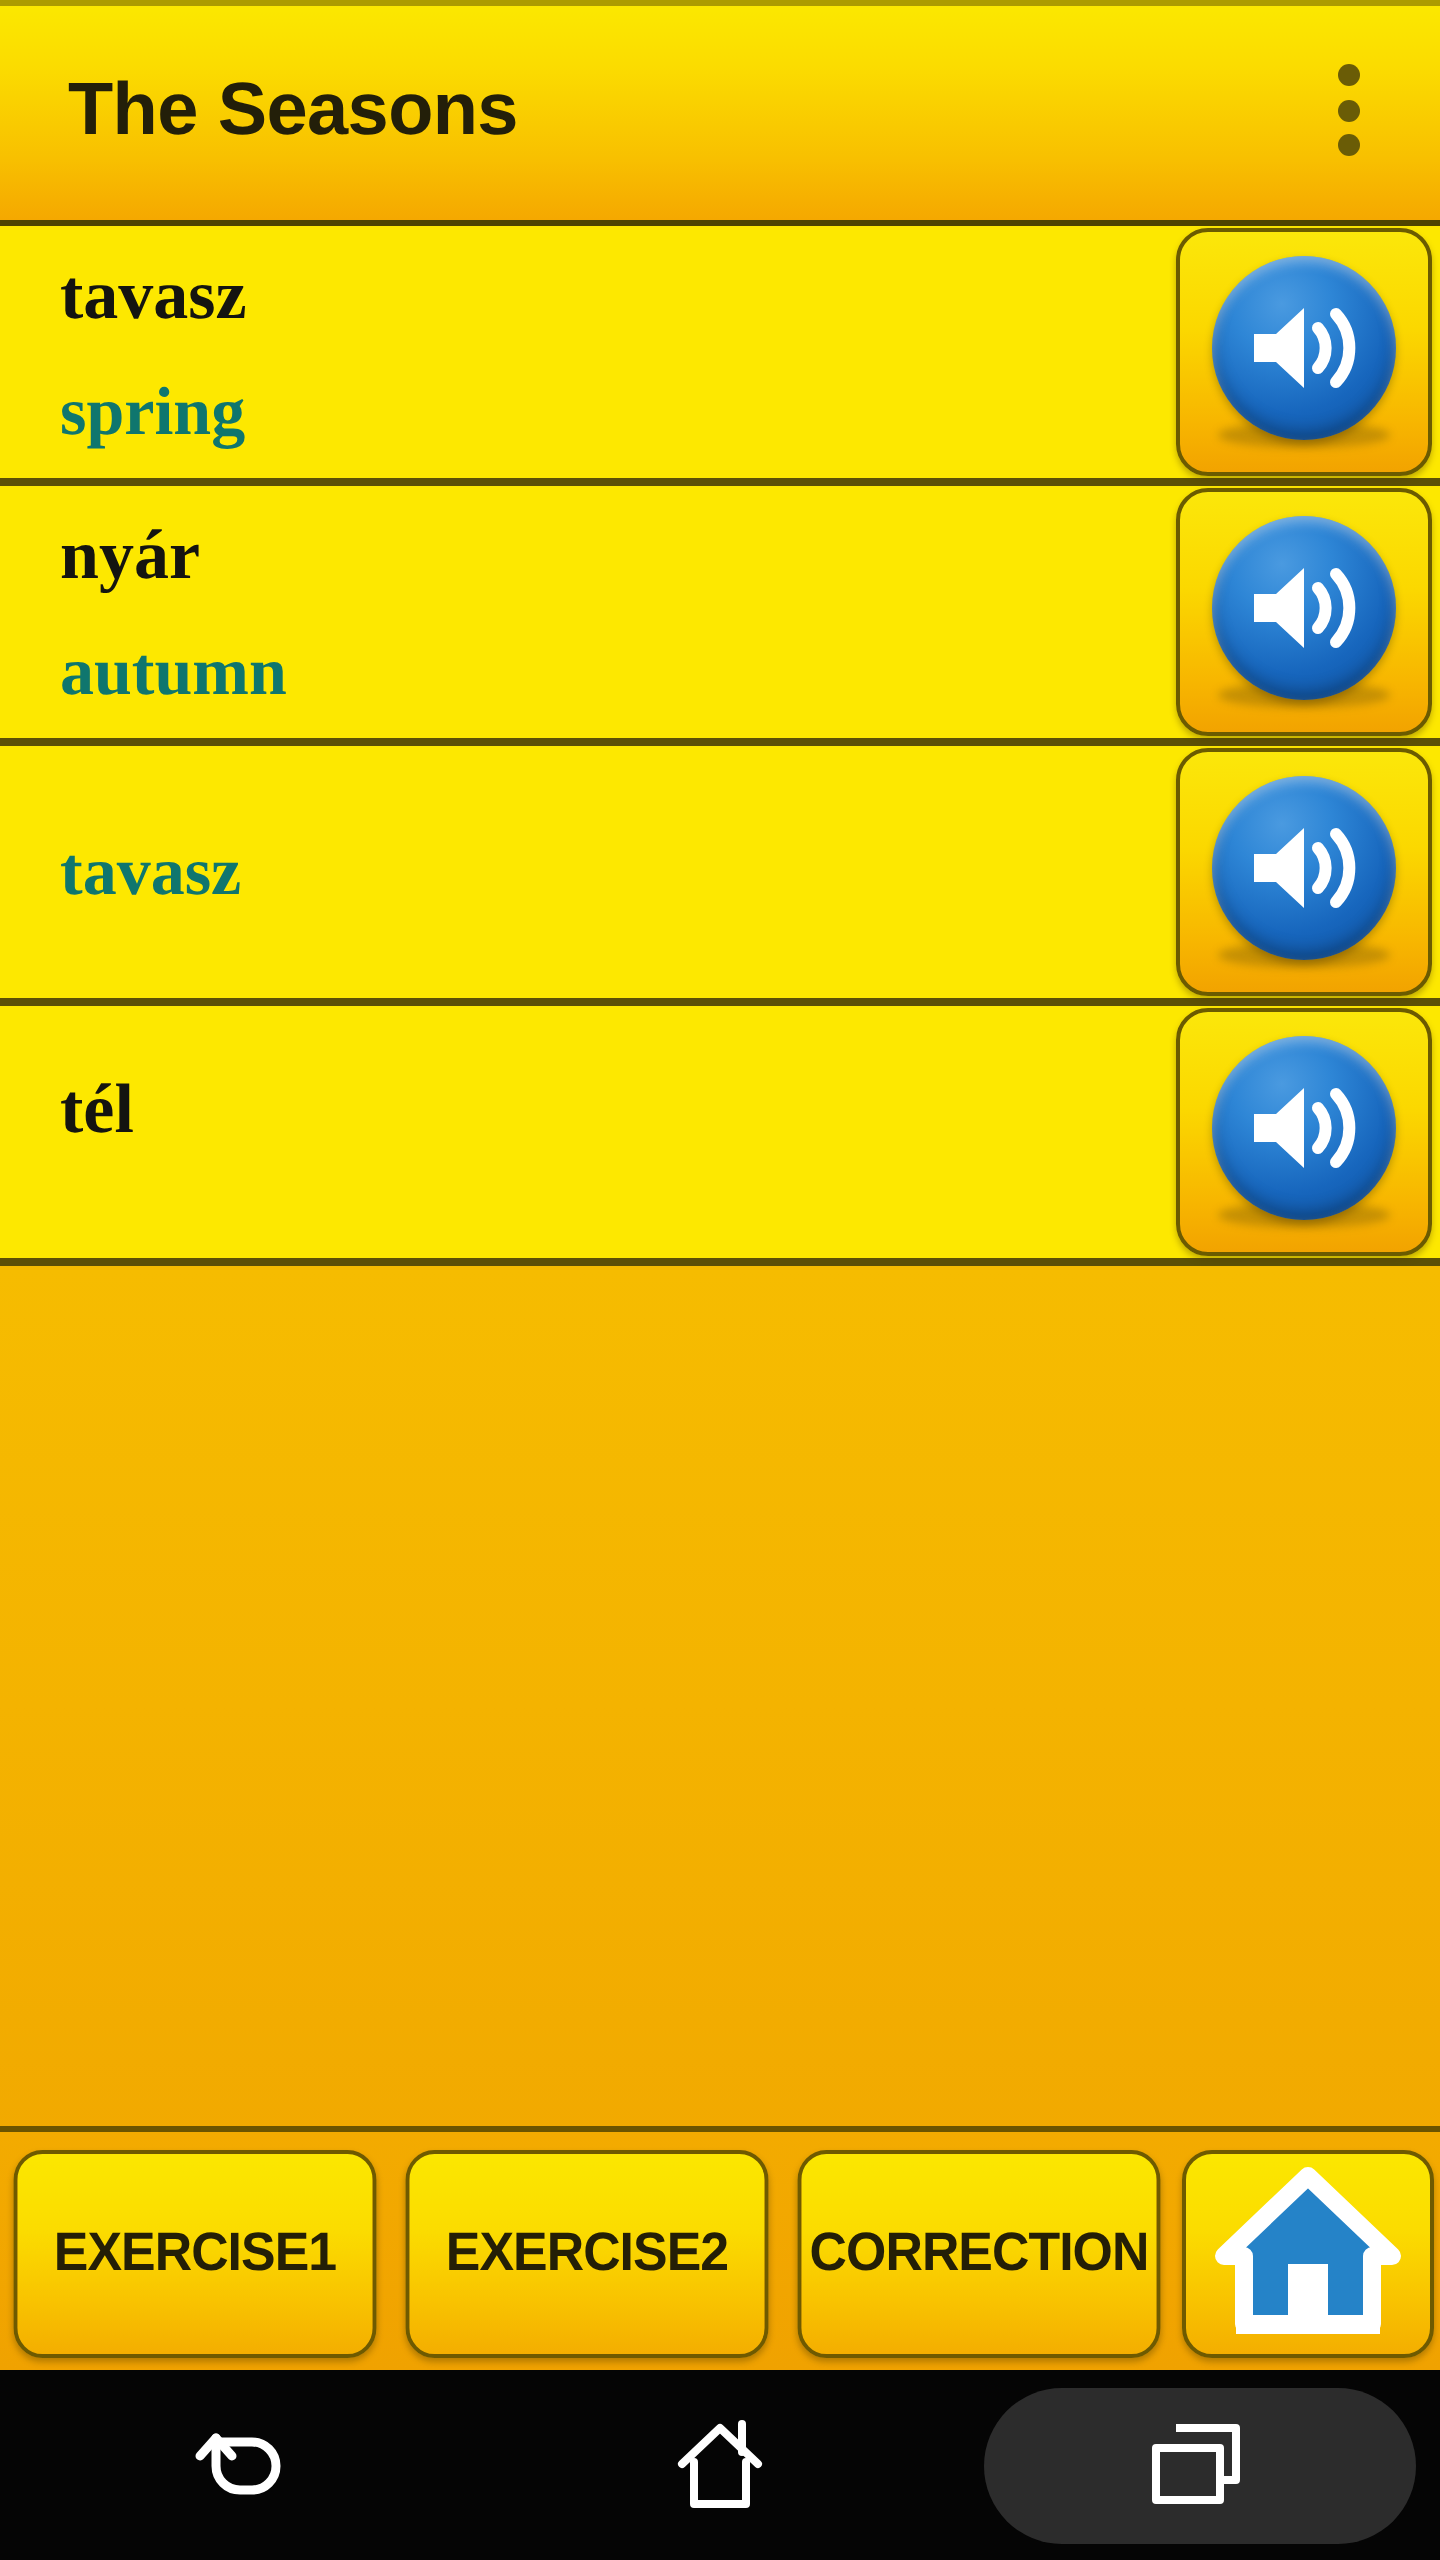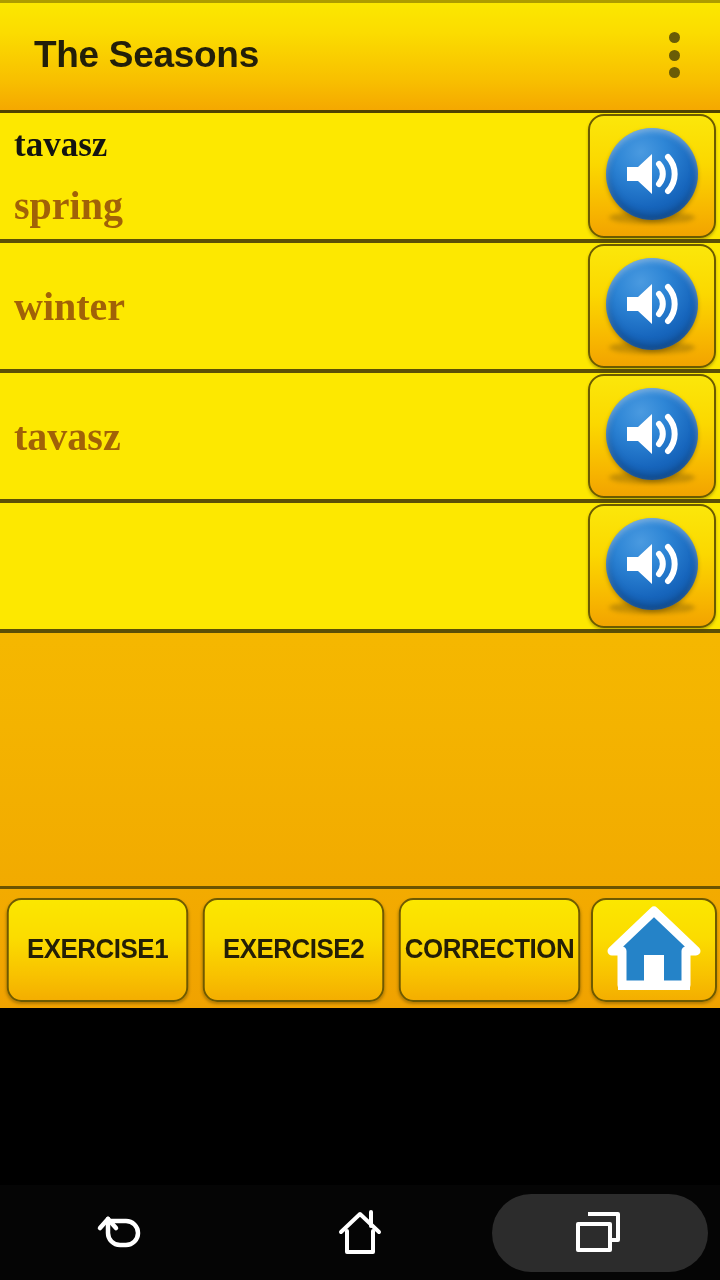--- a/index.html
+++ b/index.html
@@ -12,21 +12,21 @@
   .phone {
     position:relative;
     width:720px; height:1280px;
     background:#000;
   }
 
   
   .app {
     position:absolute;
     left:0; top:0;
-    width:720px; height:1008px;
+    width:720px; height:1185px;
     background:linear-gradient(180deg,#fbd000 0%,#f8c500 35%,#f4b300 72%,#f0a400 100%);
     overflow:hidden;
   }
 
   
   .actionbar {
     position:relative;
     height:113px;
     background:linear-gradient(180deg,#fbe900 0%,#fbdc00 30%,#f8c000 72%,#f5a800 100%);
     border-bottom:3px solid #4f4400;
@@ -72,36 +72,36 @@
     background:#fde800;
     border-bottom:4px solid #5c5006;
     display:flex;
     align-items:stretch;
   }
   .row-texts {
     flex:1;
     display:flex;
     flex-direction:column;
     justify-content:center;
-    padding-left:14px;
+    padding-left:30px;
     padding-top:2px;
   }
   .word-native {
     font-family:"Liberation Serif", serif;
     font-weight:bold;
     font-size:35px;
     color:#141410;
     line-height:1.02;
     margin-bottom:24px;
   }
   .word-trans {
     font-family:"Liberation Serif", serif;
     font-weight:bold;
-    font-size:40px;
-    color:#a16207;
+    font-size:34px;
+    color:#0f766e;
     line-height:1.02;
   }
 
   
   .speaker-btn {
     position:relative;
     align-self:center;
     width:128px; height:124px;
     margin-right:4px;
     border:2px solid #6b5b00;
@@ -224,21 +224,22 @@
               <path d="M6 19 h11 L31 6 v40 L17 33 H6 Z" fill="#ffffff"></path>
               <path d="M38 16 a15 15 0 0 1 0 20" stroke="#ffffff" stroke-width="6" fill="none" stroke-linecap="round"></path>
               <path d="M47 9 a25 25 0 0 1 0 34" stroke="#ffffff" stroke-width="6" fill="none" stroke-linecap="round"></path>
             </svg>
           </div>
         </div>
       </div>
 
       <div class="row">
         <div class="row-texts">
-          <div class="word-trans">winter</div>
+          <div class="word-native">nyár</div>
+          <div class="word-trans">autumn</div>
         </div>
         <div class="speaker-btn">
           <div class="speaker-shadow"></div>
           <div class="speaker-circle">
             <svg width="62" height="52" viewBox="0 0 62 52">
               <path d="M6 19 h11 L31 6 v40 L17 33 H6 Z" fill="#ffffff"></path>
               <path d="M38 16 a15 15 0 0 1 0 20" stroke="#ffffff" stroke-width="6" fill="none" stroke-linecap="round"></path>
               <path d="M47 9 a25 25 0 0 1 0 34" stroke="#ffffff" stroke-width="6" fill="none" stroke-linecap="round"></path>
             </svg>
           </div>
@@ -256,20 +257,21 @@
               <path d="M6 19 h11 L31 6 v40 L17 33 H6 Z" fill="#ffffff"></path>
               <path d="M38 16 a15 15 0 0 1 0 20" stroke="#ffffff" stroke-width="6" fill="none" stroke-linecap="round"></path>
               <path d="M47 9 a25 25 0 0 1 0 34" stroke="#ffffff" stroke-width="6" fill="none" stroke-linecap="round"></path>
             </svg>
           </div>
         </div>
       </div>
 
       <div class="row">
         <div class="row-texts">
+          <div class="word-native">tél</div>
         </div>
         <div class="speaker-btn">
           <div class="speaker-shadow"></div>
           <div class="speaker-circle">
             <svg width="62" height="52" viewBox="0 0 62 52">
               <path d="M6 19 h11 L31 6 v40 L17 33 H6 Z" fill="#ffffff"></path>
               <path d="M38 16 a15 15 0 0 1 0 20" stroke="#ffffff" stroke-width="6" fill="none" stroke-linecap="round"></path>
               <path d="M47 9 a25 25 0 0 1 0 34" stroke="#ffffff" stroke-width="6" fill="none" stroke-linecap="round"></path>
             </svg>
           </div>

